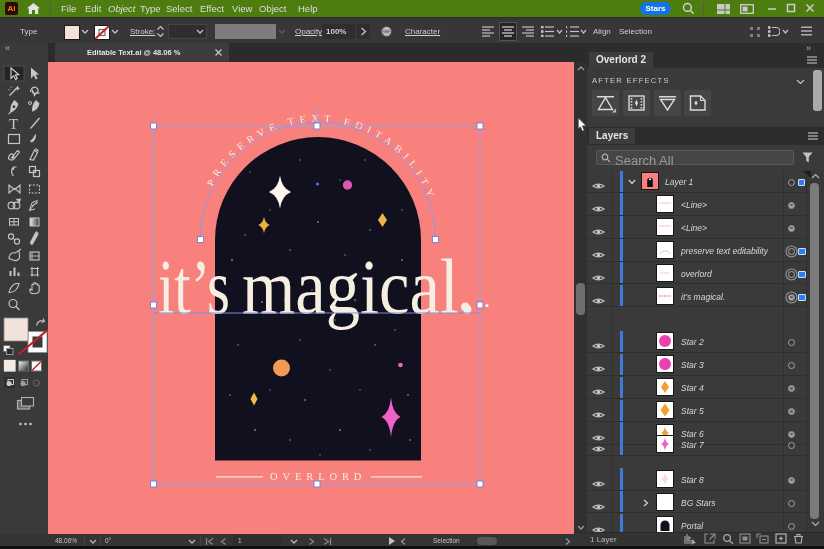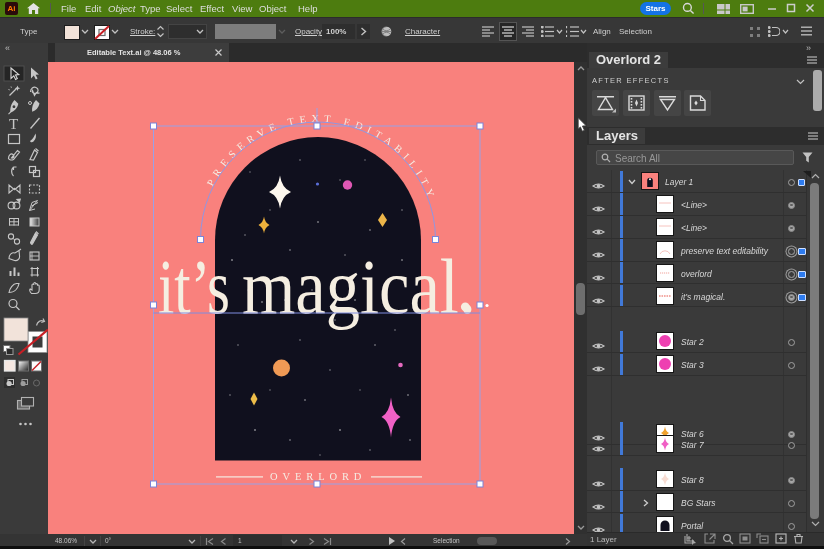--- a/index.html
+++ b/index.html
@@ -26,21 +26,21 @@
   .eye{position:absolute;left:5px;top:7px;}
   .bbar{position:absolute;left:33px;top:0.5px;width:3px;height:22.4px;background:#4179d8;}
   .thumb{position:absolute;left:69px;top:2.2px;width:16px;height:16px;background:#fff;border:1px solid #161616;}
   .thumb svg{position:absolute;left:0;top:0;}
   .lbl{position:absolute;left:94px;top:7px;font-size:8.5px;color:#d8d8d8;white-space:nowrap;}
   .ring{position:absolute;left:201px;top:9px;width:5px;height:5px;border:1px solid #9f9f9f;border-radius:50%;}
   .ring.d{background:#a6a6a6;border-color:#8a8a8a;}
   .ring.d::after{content:"";position:absolute;left:1.4px;top:1.4px;width:2.2px;height:2.2px;background:#5e5e5e;border-radius:50%;}
   .ring.dd{box-shadow:0 0 0 1.5px #3a3a3a,0 0 0 2.5px #9f9f9f;}
   .bsq{position:absolute;left:211px;top:9px;width:5.5px;height:5.5px;background:#2e7cf0;border-radius:1px;border:0.5px solid #cfe0ff;}
-  .ptab{position:absolute;font-size:13px;font-weight:bold;color:#e4e4e4;background:#3c3c3c;line-height:16px;padding:0 7px;height:16px;}
+  .ptab{position:absolute;font-size:10px;font-weight:bold;color:#e4e4e4;background:#3c3c3c;line-height:16px;padding:0 7px;height:16px;}
   .aebtn{position:absolute;top:47px;width:27px;height:25.5px;background:#454545;border-radius:2px;}
 </style>
 </head>
 <body>
 <div id="menubar" class="abs">
   <div class="abs" style="left:5px;top:2px;width:13px;height:13px;background:#2b0b0b;border-radius:2px;color:#ff7c00;font-size:8px;font-weight:bold;text-align:center;line-height:13px;">Ai</div>
   <svg class="abs" style="left:26px;top:2px" width="15" height="13" viewBox="0 0 15 13">
       <path d="M7.5 1 L14 6.2 L12.2 6.2 L12.2 12 L9 12 L9 8 L6 8 L6 12 L2.8 12 L2.8 6.2 L1 6.2 Z" fill="#e2e2e2"></path>
     </svg>
   <div class="abs" style="left:50px;top:3px;width:1px;height:11px;background:#565656;"></div>
@@ -520,21 +520,21 @@
         <line x1="0" y1="4" x2="10" y2="4"></line>
         <line x1="0" y1="7" x2="10" y2="7"></line>
       </g>
     </svg>
   <div class="abs" style="left:0;top:102px;width:237px;height:25px;background:#3a3a3a;"></div>
   <div class="abs" style="left:9px;top:107px;width:198px;height:15px;background:#464646;border:1px solid #595959;border-radius:2px;box-sizing:border-box;"></div>
   <svg class="abs" style="left:14px;top:110px" width="10" height="10" viewBox="0 0 10 10">
       <circle cx="4" cy="4" r="2.8" fill="none" stroke="#b0b0b0" stroke-width="1.2"></circle>
       <line x1="6.2" y1="6.2" x2="9" y2="9" stroke="#b0b0b0" stroke-width="1.2"></line>
     </svg>
-  <div class="abs" style="left:28px;top:110px;font-size:10px;color:#989898;">Search All</div>
+  <div class="abs" style="left:28px;top:110px;font-size:13px;color:#989898;">Search All</div>
   <svg class="abs" style="left:215px;top:109px" width="11" height="12" viewBox="0 0 11 12">
       <path d="M0.5 0.5 L10.5 0.5 L6.8 5 L6.8 10.5 L4.2 8.8 L4.2 5 Z" fill="#c2c2c2"></path>
     </svg>
   <div id="rows" class="abs" style="left:0;top:127px;width:237px;height:362px;background:#3a3a3a;overflow:hidden;">
     <div class="abs" style="left:24px;top:0;width:1px;height:362px;background:#323232;"></div>
     <div class="abs" style="left:196px;top:0;width:1px;height:362px;background:#323232;"></div>
     <div class="lrow" style="top:0px;">
         <span class="eye"><svg width="13" height="10" viewBox="0 0 13 10">
             <path d="M1 5 Q6.5 1 12 5 Q6.5 9 1 5 Z" fill="none" stroke="#c3c3c3" stroke-width="1.2"></path>
             <circle cx="6.5" cy="5" r="1.9" fill="#c3c3c3"></circle>
@@ -653,20 +653,50 @@
             <circle cx="6.5" cy="5" r="1.9" fill="#c3c3c3"></circle>
           </svg></span>
         <span class="bbar"></span>
       <span class="thumb">
           <svg width="16" height="16" viewBox="0 0 16 16">
             <circle cx="8" cy="8" r="6" fill="#ee3fb1"></circle>
           </svg>
         </span>
       <span class="lbl">Star 3</span>
         <span class="ring"></span>
+        <span class="sep"></span>
+      </div>
+    <div class="lrow" style="top:206.1px;">
+        <span class="eye"><svg width="13" height="10" viewBox="0 0 13 10">
+            <path d="M1 5 Q6.5 1 12 5 Q6.5 9 1 5 Z" fill="none" stroke="#c3c3c3" stroke-width="1.2"></path>
+            <circle cx="6.5" cy="5" r="1.9" fill="#c3c3c3"></circle>
+          </svg></span>
+        <span class="bbar"></span>
+      <span class="thumb">
+          <svg width="16" height="16" viewBox="0 0 16 16">
+            <path d="M8 2 L12 8 L8 14 L4 8 Z" fill="#f0a22e"></path>
+          </svg>
+        </span>
+      <span class="lbl">Star 4</span>
+        <span class="ring d"></span>
+        <span class="sep"></span>
+      </div>
+    <div class="lrow" style="top:229px;">
+        <span class="eye"><svg width="13" height="10" viewBox="0 0 13 10">
+            <path d="M1 5 Q6.5 1 12 5 Q6.5 9 1 5 Z" fill="none" stroke="#c3c3c3" stroke-width="1.2"></path>
+            <circle cx="6.5" cy="5" r="1.9" fill="#c3c3c3"></circle>
+          </svg></span>
+        <span class="bbar"></span>
+      <span class="thumb">
+          <svg width="16" height="16" viewBox="0 0 16 16">
+            <path d="M8 1.5 L12.5 8 L8 14.5 L3.5 8 Z" fill="#f0a22e"></path>
+          </svg>
+        </span>
+      <span class="lbl">Star 5</span>
+        <span class="ring d"></span>
         <span class="sep"></span>
       </div>
     <div class="lrow" style="top:251.9px;">
         <span class="eye"><svg width="13" height="10" viewBox="0 0 13 10">
             <path d="M1 5 Q6.5 1 12 5 Q6.5 9 1 5 Z" fill="none" stroke="#c3c3c3" stroke-width="1.2"></path>
             <circle cx="6.5" cy="5" r="1.9" fill="#c3c3c3"></circle>
           </svg></span>
         <span class="bbar"></span>
       <span class="thumb">
           <svg width="16" height="16" viewBox="0 0 16 16">

